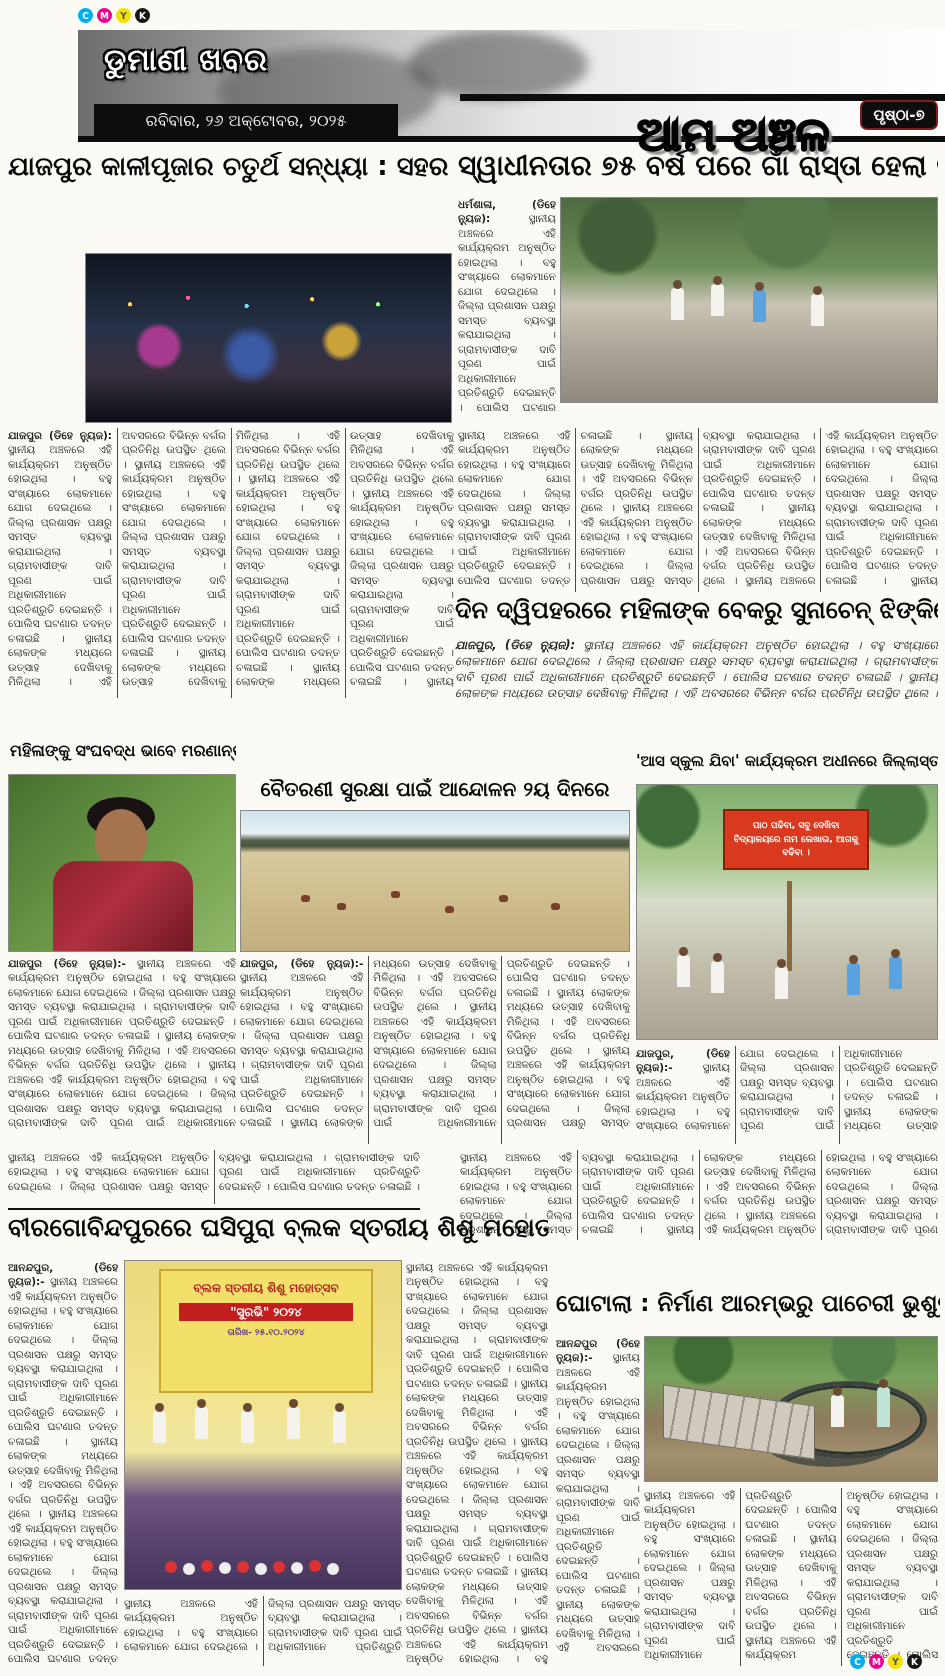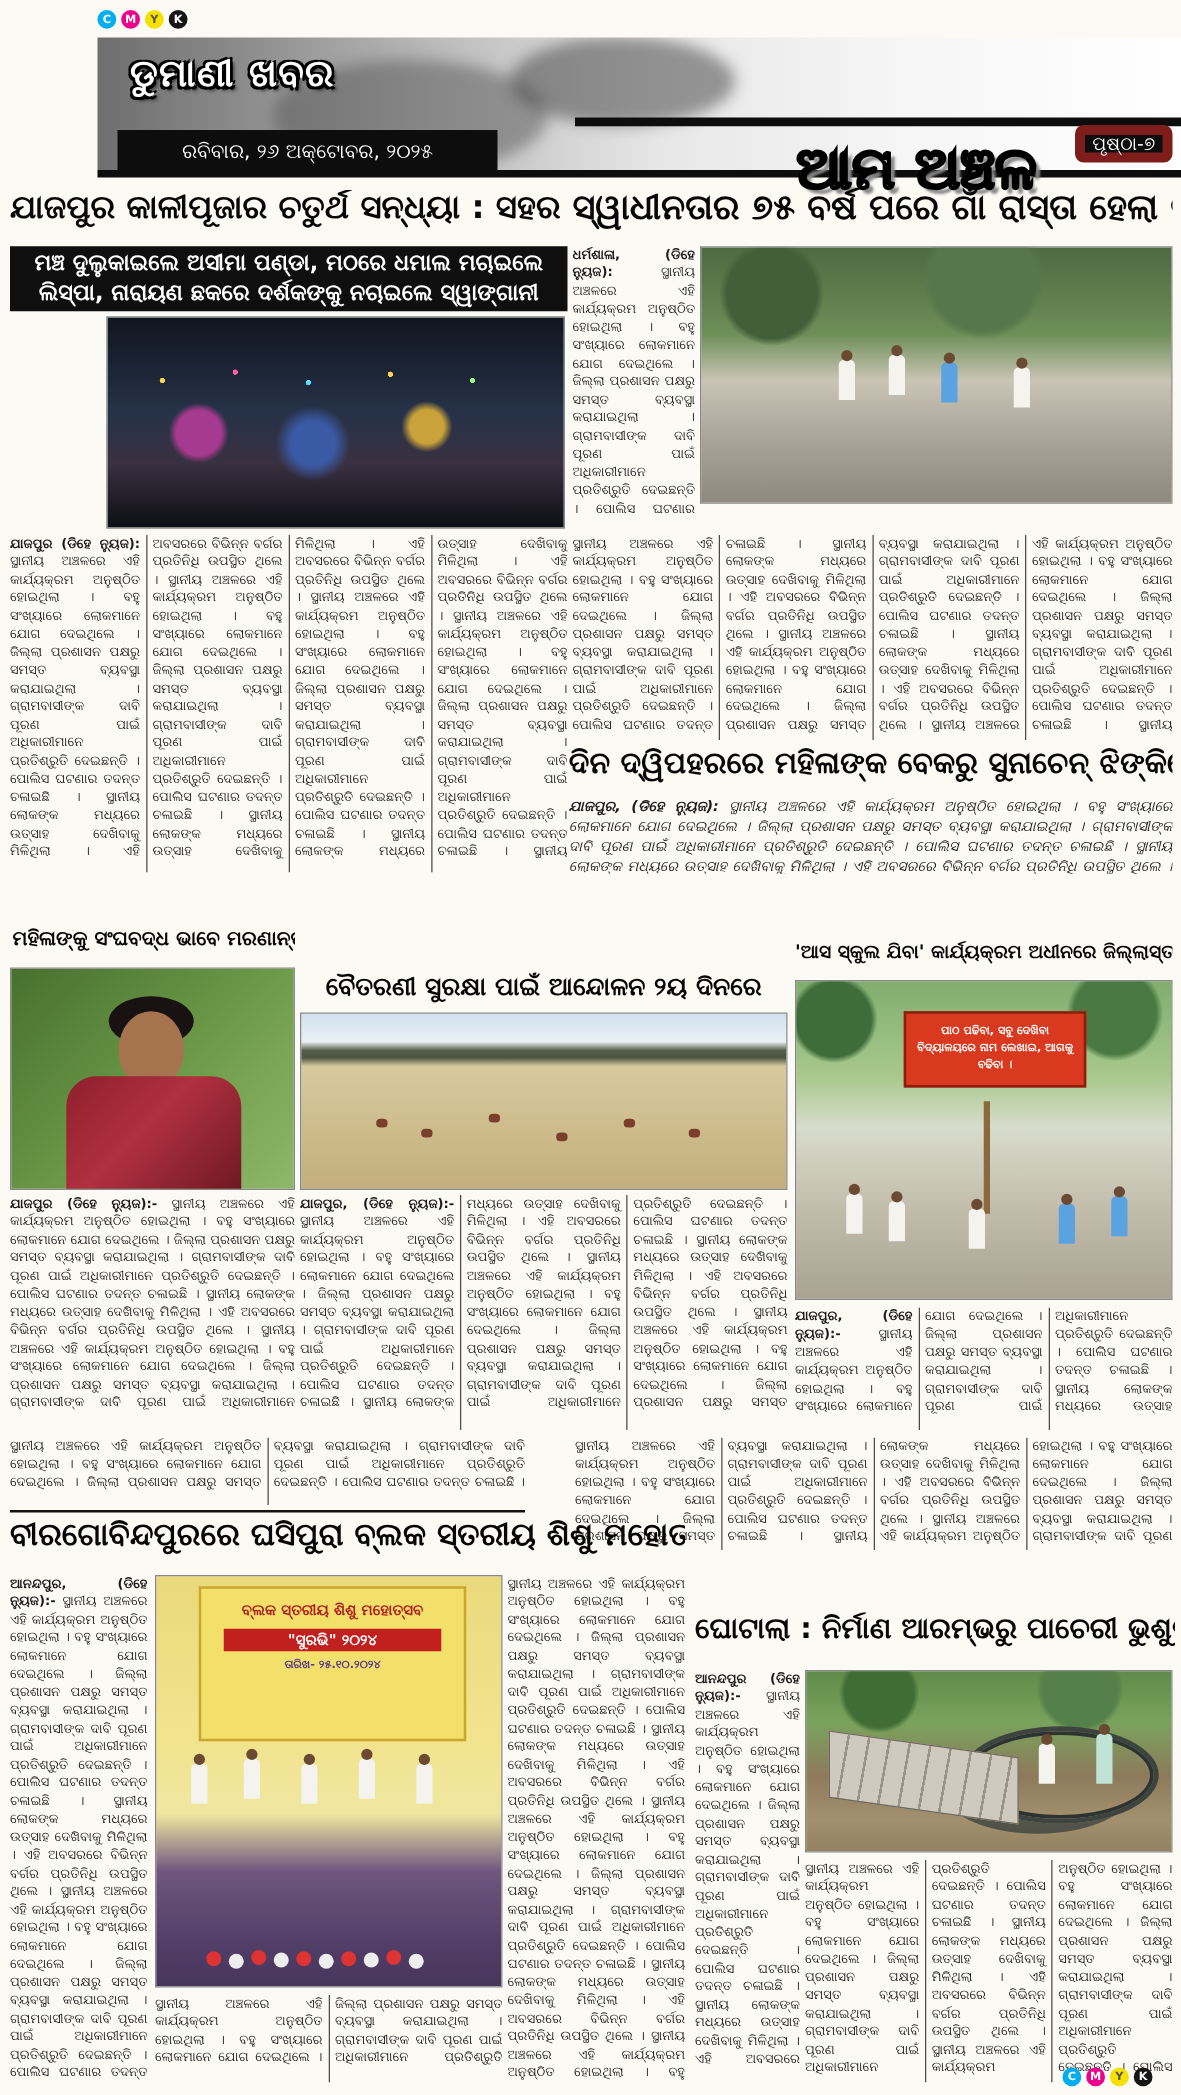--- a/index.html
+++ b/index.html
@@ -14,22 +14,22 @@
   .mast{background:linear-gradient(90deg,#6e6e6e 0%,#8d8d8d 14%,#bdbdbd 32%,#e7e7e7 52%,#f6f6f6 75%,#ffffff 100%);
         border-bottom:6px solid #0d0d0d;overflow:hidden;}
   .mast-blotch{position:absolute;border-radius:50%;filter:blur(6px);}
   .mast-topbar{background:#0d0d0d;}
   .logo{font-weight:bold;font-size:30px;color:#ffffff;letter-spacing:1px;
         text-shadow:2px 2px 0 #000,-2px -2px 0 #000,2px -2px 0 #000,-2px 2px 0 #000,3px 3px 3px #333;}
   .datebox{background:#0d0d0d;color:#fff;font-size:16px;font-weight:normal;
            display:flex;align-items:center;justify-content:center;}
   .section-title{font-weight:bold;font-size:46px;color:#fff;-webkit-text-stroke:2px #000;
                  text-shadow:4px 4px 2px #8a8a8a;white-space:nowrap;}
-  .badge{background:#0d0d0d;color:#fff;border-radius:7px;font-size:15px;font-weight:normal;
-         display:flex;align-items:center;justify-content:center;border:8px solid #7f1d1d;}
+  .badge{background:#0d0d0d;color:#fff;border-radius:7px;font-size:15px;font-weight:bold;
+         display:flex;align-items:center;justify-content:center;border:2px solid #7f1d1d;}
   
   .hl{font-weight:bold;color:#070707;text-align:center;white-space:nowrap;overflow:hidden;line-height:1.15;}
   .subbox{background:#0f0f0f;color:#fff;font-weight:bold;text-align:center;
           display:flex;align-items:center;justify-content:center;padding:2px 8px;line-height:1.35;}
   
   .body{font-size:10.5px;line-height:1.38;text-align:justify;overflow:hidden;
         column-gap:10px;column-rule:1px solid #4a4a4a;}
   .c1{column-count:1}.c2{column-count:2}.c3{column-count:3}.c4{column-count:4}
   .dl{font-weight:bold;}
   .ital{font-style:italic;font-size:11.5px;line-height:1.4;}
@@ -100,21 +100,20 @@
     <div class="mast-blotch" style="left:140px;top:18px;width:220px;height:90px;background:#555;opacity:.5;"></div>
     <div class="mast-blotch" style="left:330px;top:0;width:180px;height:70px;background:#3c3c3c;opacity:.5;"></div>
   </div>
   <div class="abs mast-topbar" style="left:460px;top:94px;width:485px;height:7px;"></div>
   <div class="abs logo" style="left:104px;top:42px;">ଡୁମାଣୀ ଖବର</div>
   <div class="abs datebox" style="left:94px;top:104px;width:304px;height:32px;">ରବିବାର, ୨୬ ଅକ୍ଟୋବର, ୨୦୨୫</div>
   <div class="abs section-title" style="left:637px;top:84px;margin-top:23px;">ଆମ ଅଞ୍ଚଳ</div>
   <div class="abs badge" style="left:860px;top:100px;width:78px;height:30px;">ପୃଷ୍ଠା-୭</div>
 
   <div class="abs hl" style="left:8px;top:152px;width:446px;height:42px;font-size:26px;">ଯାଜପୁର କାଳୀପୂଜାର ଚତୁର୍ଥ ସନ୍ଧ୍ୟା : ସହର ପାଲଟିଲା ଜନସମୁଦ୍ର</div>
-  <div class="abs subbox" style="left:8px;top:197px;width:446px;height:52px;font-size:18px;">ମଞ୍ଚ ଦୁଲୁକାଇଲେ ଅସୀମା ପଣ୍ଡା, ମଠରେ ଧମାଲ ମଚାଇଲେ ଲିସ୍ପା, ନାରାୟଣ ଛକରେ ଦର୍ଶକଙ୍କୁ ନଚାଇଲେ ସ୍ୱାଙ୍ଗାନୀ</div>
   <div class="abs ph" id="ph-fair" style="left:85px;top:253px;width:367px;height:170px;"></div>
   <div class="abs body c4" style="left:8px;top:428px;width:446px;height:270px;">
     <span class="dl">ଯାଜପୁର (ଡିହେ ନ୍ୟୁଜ):</span>
     <span> ସ୍ଥାନୀୟ ଅଞ୍ଚଳରେ ଏହି କାର୍ଯ୍ୟକ୍ରମ ଅନୁଷ୍ଠିତ ହୋଇଥିଲା । ବହୁ ସଂଖ୍ୟାରେ ଲୋକମାନେ ଯୋଗ ଦେଇଥିଲେ । ଜିଲ୍ଲା ପ୍ରଶାସନ ପକ୍ଷରୁ ସମସ୍ତ ବ୍ୟବସ୍ଥା କରାଯାଇଥିଲା । ଗ୍ରାମବାସୀଙ୍କ ଦାବି ପୂରଣ ପାଇଁ ଅଧିକାରୀମାନେ ପ୍ରତିଶ୍ରୁତି ଦେଇଛନ୍ତି । ପୋଲିସ ଘଟଣାର ତଦନ୍ତ ଚଳାଇଛି । ସ୍ଥାନୀୟ ଲୋକଙ୍କ ମଧ୍ୟରେ ଉତ୍ସାହ ଦେଖିବାକୁ ମିଳିଥିଲା । ଏହି ଅବସରରେ ବିଭିନ୍ନ ବର୍ଗର ପ୍ରତିନିଧି ଉପସ୍ଥିତ ଥିଲେ । ସ୍ଥାନୀୟ ଅଞ୍ଚଳରେ ଏହି କାର୍ଯ୍ୟକ୍ରମ ଅନୁଷ୍ଠିତ ହୋଇଥିଲା । ବହୁ ସଂଖ୍ୟାରେ ଲୋକମାନେ ଯୋଗ ଦେଇଥିଲେ । ଜିଲ୍ଲା ପ୍ରଶାସନ ପକ୍ଷରୁ ସମସ୍ତ ବ୍ୟବସ୍ଥା କରାଯାଇଥିଲା । ଗ୍ରାମବାସୀଙ୍କ ଦାବି ପୂରଣ ପାଇଁ ଅଧିକାରୀମାନେ ପ୍ରତିଶ୍ରୁତି ଦେଇଛନ୍ତି । ପୋଲିସ ଘଟଣାର ତଦନ୍ତ ଚଳାଇଛି । ସ୍ଥାନୀୟ ଲୋକଙ୍କ ମଧ୍ୟରେ ଉତ୍ସାହ ଦେଖିବାକୁ ମିଳିଥିଲା । ଏହି ଅବସରରେ ବିଭିନ୍ନ ବର୍ଗର ପ୍ରତିନିଧି ଉପସ୍ଥିତ ଥିଲେ । ସ୍ଥାନୀୟ ଅଞ୍ଚଳରେ ଏହି କାର୍ଯ୍ୟକ୍ରମ ଅନୁଷ୍ଠିତ ହୋଇଥିଲା । ବହୁ ସଂଖ୍ୟାରେ ଲୋକମାନେ ଯୋଗ ଦେଇଥିଲେ । ଜିଲ୍ଲା ପ୍ରଶାସନ ପକ୍ଷରୁ ସମସ୍ତ ବ୍ୟବସ୍ଥା କରାଯାଇଥିଲା । ଗ୍ରାମବାସୀଙ୍କ ଦାବି ପୂରଣ ପାଇଁ ଅଧିକାରୀମାନେ ପ୍ରତିଶ୍ରୁତି ଦେଇଛନ୍ତି । ପୋଲିସ ଘଟଣାର ତଦନ୍ତ ଚଳାଇଛି । ସ୍ଥାନୀୟ ଲୋକଙ୍କ ମଧ୍ୟରେ ଉତ୍ସାହ ଦେଖିବାକୁ ମିଳିଥିଲା । ଏହି ଅବସରରେ ବିଭିନ୍ନ ବର୍ଗର ପ୍ରତିନିଧି ଉପସ୍ଥିତ ଥିଲେ । ସ୍ଥାନୀୟ ଅଞ୍ଚଳରେ ଏହି କାର୍ଯ୍ୟକ୍ରମ ଅନୁଷ୍ଠିତ ହୋଇଥିଲା । ବହୁ ସଂଖ୍ୟାରେ ଲୋକମାନେ ଯୋଗ ଦେଇଥିଲେ । ଜିଲ୍ଲା ପ୍ରଶାସନ ପକ୍ଷରୁ ସମସ୍ତ ବ୍ୟବସ୍ଥା କରାଯାଇଥିଲା । ଗ୍ରାମବାସୀଙ୍କ ଦାବି ପୂରଣ ପାଇଁ ଅଧିକାରୀମାନେ ପ୍ରତିଶ୍ରୁତି ଦେଇଛନ୍ତି । ପୋଲିସ ଘଟଣାର ତଦନ୍ତ ଚଳାଇଛି । ସ୍ଥାନୀୟ ଲୋକଙ୍କ ମଧ୍ୟରେ ଉତ୍ସାହ ଦେଖିବାକୁ ମିଳିଥିଲା । ଏହି ଅବସରରେ ବିଭିନ୍ନ ବର୍ଗର ପ୍ରତିନିଧି ଉପସ୍ଥିତ ଥିଲେ । ସ୍ଥାନୀୟ ଅଞ୍ଚଳରେ ଏହି କାର୍ଯ୍ୟକ୍ରମ ଅନୁଷ୍ଠିତ ହୋଇଥିଲା । ବହୁ ସଂଖ୍ୟାରେ ଲୋକମାନେ ଯୋଗ ଦେଇଥିଲେ । ଜିଲ୍ଲା ପ୍ରଶାସନ ପକ୍ଷରୁ ସମସ୍ତ ବ୍ୟବସ୍ଥା କରାଯାଇଥିଲା । ଗ୍ରାମବାସୀଙ୍କ ଦାବି ପୂରଣ ପାଇଁ ଅଧିକାରୀମାନେ ପ୍ରତିଶ୍ରୁତି ଦେଇଛନ୍ତି । ପୋଲିସ ଘଟଣାର ତଦନ୍ତ ଚଳାଇଛି । ସ୍ଥାନୀୟ ଲୋକଙ୍କ ମଧ୍ୟରେ ଉତ୍ସାହ ଦେଖିବାକୁ ମିଳିଥିଲା । ଏହି ଅବସରରେ ବିଭିନ୍ନ ବର୍ଗର ପ୍ରତିନିଧି ଉପସ୍ଥିତ ଥିଲେ । ସ୍ଥାନୀୟ ଅଞ୍ଚଳରେ ଏହି କାର୍ଯ୍ୟକ୍ରମ ଅନୁଷ୍ଠିତ ହୋଇଥିଲା । ବହୁ ସଂଖ୍ୟାରେ ଲୋକମାନେ ଯୋଗ ଦେଇଥିଲେ । ଜିଲ୍ଲା ପ୍ରଶାସନ ପକ୍ଷରୁ ସମସ୍ତ ବ୍ୟବସ୍ଥା କରାଯାଇଥିଲା । ଗ୍ରାମବାସୀଙ୍କ ଦାବି ପୂରଣ ପାଇଁ ଅଧିକାରୀମାନେ ପ୍ରତିଶ୍ରୁତି ଦେଇଛନ୍ତି । ପୋଲିସ ଘଟଣାର ତଦନ୍ତ ଚଳାଇଛି । ସ୍ଥାନୀୟ ଲୋକଙ୍କ ମଧ୍ୟରେ ଉତ୍ସାହ ଦେଖିବାକୁ ମିଳିଥିଲା । ଏହି ଅବସରରେ ବିଭିନ୍ନ ବର୍ଗର ପ୍ରତିନିଧି ଉପସ୍ଥିତ ଥିଲେ । ସ୍ଥାନୀୟ ଅଞ୍ଚଳରେ ଏହି କାର୍ଯ୍ୟକ୍ରମ ଅନୁଷ୍ଠିତ ହୋଇଥିଲା । ବହୁ ସଂଖ୍ୟାରେ ଲୋକମାନେ ଯୋଗ ଦେଇଥିଲେ । ଜିଲ୍ଲା ପ୍ରଶାସନ ପକ୍ଷରୁ ସମସ୍ତ ବ୍ୟବସ୍ଥା କରାଯାଇଥିଲା । ଗ୍ରାମବାସୀଙ୍କ ଦାବି ପୂରଣ ପାଇଁ ଅଧିକାରୀମାନେ ପ୍ରତିଶ୍ରୁତି ଦେଇଛନ୍ତି । ପୋଲିସ ଘଟଣାର ତଦନ୍ତ ଚଳାଇଛି । ସ୍ଥାନୀୟ ଲୋକଙ୍କ ମଧ୍ୟରେ ଉତ୍ସାହ ଦେଖିବାକୁ ମିଳିଥିଲା । ଏହି ଅବସରରେ ବିଭିନ୍ନ ବର୍ଗର ପ୍ରତିନିଧି ଉପସ୍ଥିତ ଥିଲେ ।</span>
   </div>
 
   <div class="abs hl" style="left:458px;top:150px;width:480px;height:42px;font-size:28px;">ସ୍ୱାଧୀନତାର ୭୫ ବର୍ଷ ପରେ ଗାଁ ରାସ୍ତା ହେଲା କଂକ୍ରିଟ</div>
   <div class="abs body c1" style="left:458px;top:197px;width:98px;height:226px;">
     <span class="dl">ଧର୍ମଶାଳା, (ଡିହେ ନ୍ୟୁଜ):</span>
     <span> ସ୍ଥାନୀୟ ଅଞ୍ଚଳରେ ଏହି କାର୍ଯ୍ୟକ୍ରମ ଅନୁଷ୍ଠିତ ହୋଇଥିଲା । ବହୁ ସଂଖ୍ୟାରେ ଲୋକମାନେ ଯୋଗ ଦେଇଥିଲେ । ଜିଲ୍ଲା ପ୍ରଶାସନ ପକ୍ଷରୁ ସମସ୍ତ ବ୍ୟବସ୍ଥା କରାଯାଇଥିଲା । ଗ୍ରାମବାସୀଙ୍କ ଦାବି ପୂରଣ ପାଇଁ ଅଧିକାରୀମାନେ ପ୍ରତିଶ୍ରୁତି ଦେଇଛନ୍ତି । ପୋଲିସ ଘଟଣାର ତଦନ୍ତ ଚଳାଇଛି । ସ୍ଥାନୀୟ ଲୋକଙ୍କ ମଧ୍ୟରେ ଉତ୍ସାହ ଦେଖିବାକୁ ମିଳିଥିଲା । ଏହି ଅବସରରେ ବିଭିନ୍ନ ବର୍ଗର ପ୍ରତିନିଧି ଉପସ୍ଥିତ ଥିଲେ । ସ୍ଥାନୀୟ ଅଞ୍ଚଳରେ ଏହି କାର୍ଯ୍ୟକ୍ରମ ଅନୁଷ୍ଠିତ ହୋଇଥିଲା । ବହୁ ସଂଖ୍ୟାରେ ଲୋକମାନେ ଯୋଗ ଦେଇଥିଲେ । ଜିଲ୍ଲା ପ୍ରଶାସନ ପକ୍ଷରୁ ସମସ୍ତ ବ୍ୟବସ୍ଥା କରାଯାଇଥିଲା । ଗ୍ରାମବାସୀଙ୍କ ଦାବି ପୂରଣ ପାଇଁ ଅଧିକାରୀମାନେ ପ୍ରତିଶ୍ରୁତି ଦେଇଛନ୍ତି । ପୋଲିସ ଘଟଣାର ତଦନ୍ତ ଚଳାଇଛି । ସ୍ଥାନୀୟ ଲୋକଙ୍କ ମଧ୍ୟରେ ଉତ୍ସାହ ଦେଖିବାକୁ ମିଳିଥିଲା । ଏହି ଅବସରରେ ବିଭିନ୍ନ ବର୍ଗର ପ୍ରତିନିଧି ଉପସ୍ଥିତ ଥିଲେ ।</span>

